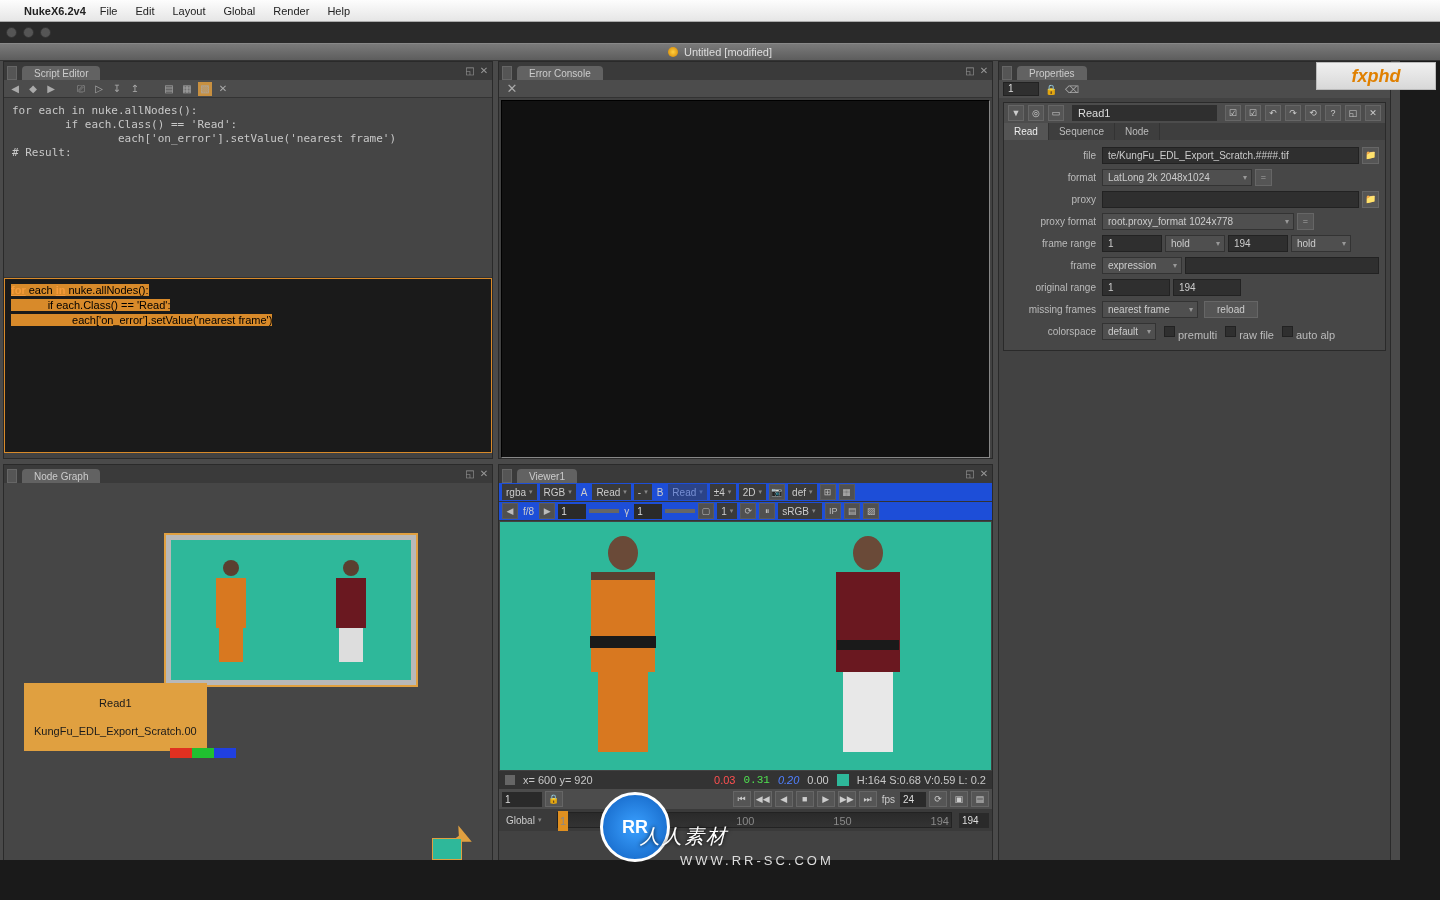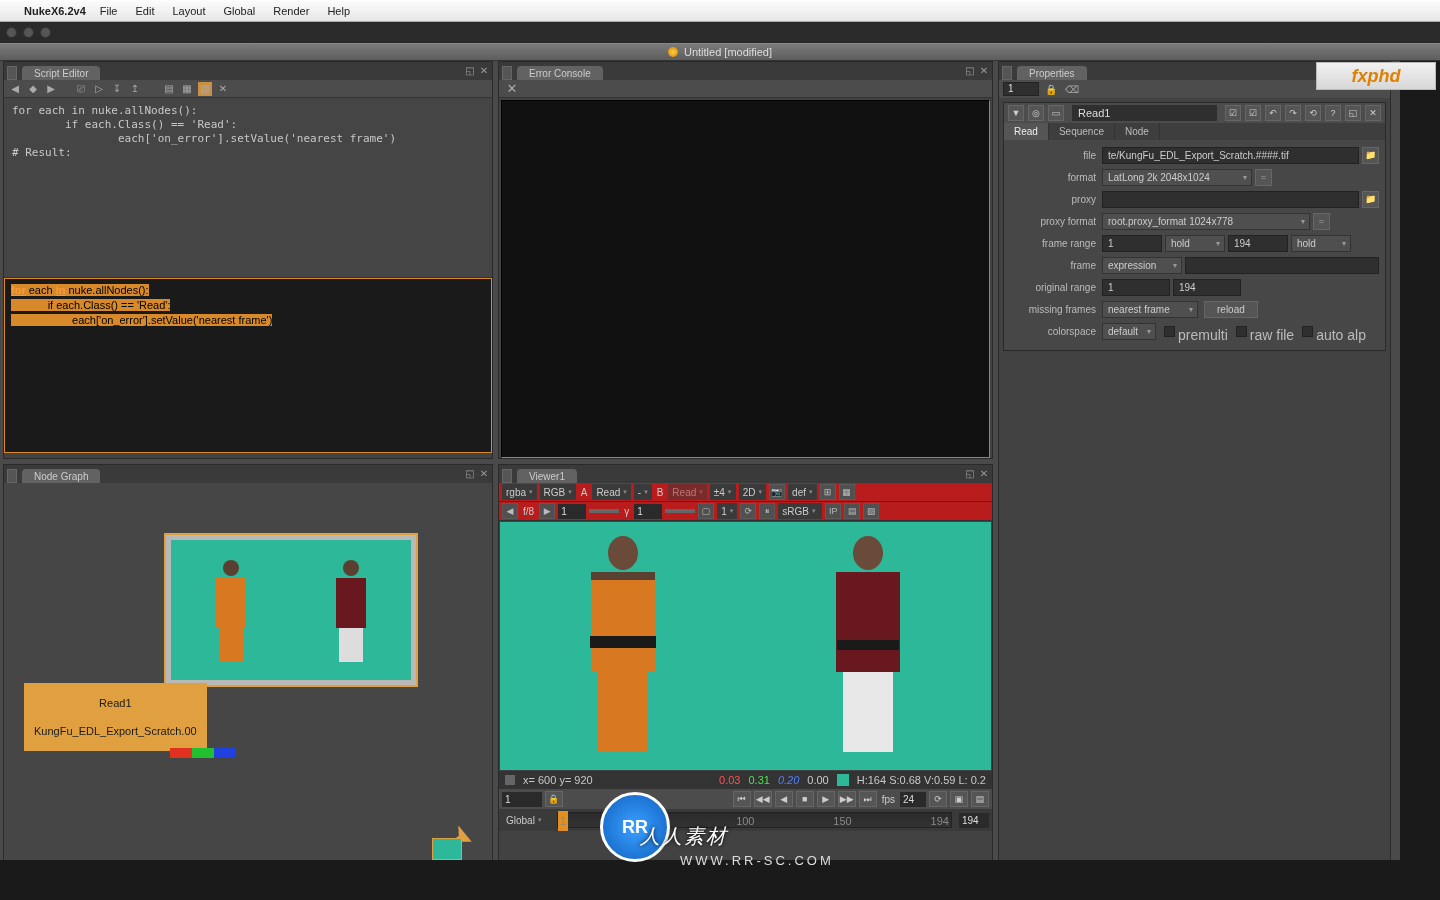--- a/index.html
+++ b/index.html
@@ -54,21 +54,21 @@
 .proprows { padding:6px 6px; }
 .prow { display:flex; align-items:center; margin-bottom:4px; height:18px; }
 .plabel { width:86px; text-align:right; color:#bbb; font-size:10px; margin-right:6px; }
 .pinput { flex:1; height:17px; background:#2f2f2f; color:#ccc; padding:0 5px; border:1px solid #222; font-size:10px; display:flex; align-items:center; overflow:hidden; white-space:nowrap; }
 .pselect { background:#4f4f4f; color:#ccc; height:17px; padding:0 5px; border:1px solid #333; font-size:10px; display:flex; align-items:center; position:relative; }
 .pselect::after { content:"▾"; position:absolute; right:4px; font-size:8px; color:#999; }
 .psmall { width:60px; flex:none; }
 .pbtn { height:17px; background:#555; border:1px solid #666; color:#ccc; padding:0 12px; font-size:10px; display:flex; align-items:center; }
 .sqbtn { width:17px; height:17px; background:#555; border:1px solid #666; margin-left:3px; display:flex; align-items:center; justify-content:center; font-size:9px; color:#aaa; }
 .chk { width:11px; height:11px; background:#2f2f2f; border:1px solid #222; margin-right:3px; }
-.chklbl { font-size:14px; color:#bbb; margin-right:8px;margin-top:8px; }
+.chklbl { font-size:11px; color:#bbb; margin-right:8px;margin-top:8px; }
 
 
 #p-ng { left:3px; top:403px; width:490px; height:435px; }
 .ng-body { position:relative; height:415px; background:#464646; overflow:hidden; }
 .readnode { position:absolute; left:160px; top:50px; width:254px; border:2px solid #e0a040; background:#b8b8b8; }
 .readnode .thumb { height:140px; background:#2eb89a; position:relative; margin:5px; display:flex; align-items:center; justify-content:space-around; }
 .fig { width:40px; height:100px; position:relative; }
 .fig .head{ width:16px;height:16px;border-radius:50%;background:#5a4030;margin:0 auto; }
 .fig .body{ width:30px;height:50px;margin:2px auto 0; }
 .fig .legs{ width:24px;height:34px;margin:0 auto; }
@@ -76,37 +76,37 @@
 .fig.f2 .body{ background:#6a1820; } .fig.f2 .legs{ background:#ddd; }
 .readlabel { position:absolute; left:20px; top:200px; background:#e0a040; color:#1a1a1a; padding:6px 10px; font-size:22px; font-family:Arial; line-height:28px; white-space:nowrap; }
 .colorstrip { position:absolute; left:166px; bottom:140px; display:flex; }
 .colorstrip div{ width:22px; height:10px; }
 .minis { position:absolute; right:30px; bottom:10px; }
 .mini { width:30px; height:22px; background:#888; border:1px solid #ccc; margin-top:6px; }
 .arrow { position:absolute; right:18px; bottom:45px; color:#e0a040; font-size:28px; transform:rotate(25deg); }
 
 
 #p-view { left:498px; top:403px; width:495px; height:435px; }
-.vrow { height:19px; background:#b91c1c; display:flex; align-items:center; padding:0 3px; gap:3px; border-bottom:1px solid #333; }
+.vrow { height:19px; background:#1d4ed8; display:flex; align-items:center; padding:0 3px; gap:3px; border-bottom:1px solid #333; }
 .vsel { background:#3a3a3a; height:16px; padding:0 4px; color:#ccc; font-size:10px; display:flex; align-items:center; position:relative; min-width:32px; }
 .vsel::after{ content:"▾"; margin-left:3px; font-size:7px; color:#888; }
 .vbtn { width:16px; height:16px; background:#505050; border:1px solid #5a5a5a; color:#bbb; display:flex; align-items:center; justify-content:center; font-size:9px; }
 .vtxt { color:#ccc; font-size:10px; padding:0 2px; }
 .vnum { width:28px; height:15px; background:#2a2a2a; color:#ddd; padding:0 3px; font-size:10px; display:flex; align-items:center; }
 .viewer-img { height:248px; background:#2eb89a; position:relative; display:flex; align-items:center; justify-content:space-around; margin:1px; }
 .vfig { width:90px; height:220px; position:relative; }
 .vfig .vhead{ width:30px;height:34px;border-radius:50%;background:#6a4a38;margin:0 auto; }
 .vfig .vbody{ width:64px;height:100px;margin:2px auto 0; }
 .vfig .vlegs{ width:50px;height:80px;margin:0 auto; }
 .vfig.v1 .vbody{ background:#d87820; border-top:8px solid #5a4030;} .vfig.v1 .vlegs{ background:#d87820; }
 .vfig.v1 .belt{ position:absolute; top:100px; left:12px; width:66px; height:12px; background:#1a1a1a;}
 .vfig.v2 .vbody{ background:#6a1820; } .vfig.v2 .vlegs{ background:#e8e8e8; }
 .vfig.v2 .belt{ position:absolute; top:104px; left:14px; width:62px; height:10px; background:#1a1a1a;}
 .pixrow { height:18px; background:#333; display:flex; align-items:center; padding:0 6px; font-family:monospace; font-size:10px; gap:8px; }
-.pixrow .r{color:#ff5050;} .pixrow .g{color:#50e050;} .pixrow .b{color:#5080ff;font-style:italic;} .pixrow .a{color:#ccc;}
+.pixrow .r{color:#ff5050;} .pixrow .g{color:#50e050;font-family:Liberation Mono, monospace;} .pixrow .b{color:#5080ff;font-style:italic;} .pixrow .a{color:#ccc;}
 .playrow { height:20px; background:#4c4c4c; display:flex; align-items:center; padding:0 3px; gap:3px; }
 .playbtn { width:18px; height:16px; background:#555; border:1px solid #666; color:#ccc; display:flex; align-items:center; justify-content:center; font-size:9px; }
 .timerow { height:22px; background:#3a3a3a; display:flex; align-items:center; padding:0 3px; gap:3px; position:relative; }
 .timeline { flex:1; height:16px; background:linear-gradient(#2a2a2a,#333); position:relative; margin:0 4px; border:1px solid #222; }
 .timeline .caret { position:absolute; left:0; top:-2px; width:10px; height:20px; background:#e09020; }
 .ticks { position:absolute; top:2px; left:0; right:0; display:flex; justify-content:space-between; padding:0 2px; font-size:8px; color:#888; }
 
 .overlay-logo { position:absolute; width:70px; height:70px; border-radius:50%; background:radial-gradient(#3aa0ff,#1060c0); left:600px; bottom:38px; z-index:50; display:flex;align-items:center;justify-content:center;color:#fff;font-weight:bold;font-size:18px; border:3px solid #fff;}
 .overlay-txt { position:absolute; left:640px; bottom:50px; z-index:51; color:#fff; font-size:20px; letter-spacing:2px; text-shadow:0 0 4px #000; font-style:italic;}
 .overlay-txt2 { position:absolute; left:680px; bottom:32px; z-index:51; color:#ddd; font-size:13px; letter-spacing:3px; }
@@ -238,21 +238,21 @@
             <div class="pselect" style="flex:none;width:150px">LatLong 2k 2048x1024</div>
             <div class="sqbtn">=</div>
           </div>
       <div class="prow">
             <div class="plabel">proxy</div>
             <div class="pinput"></div>
             <div class="sqbtn">📁</div>
           </div>
       <div class="prow">
             <div class="plabel">proxy format</div>
-            <div class="pselect" style="flex:none;width:208px">root.proxy_format 1024x778</div>
+            <div class="pselect" style="flex:none;width:192px">root.proxy_format 1024x778</div>
             <div class="sqbtn">=</div>
           </div>
       <div class="prow">
             <div class="plabel">frame range</div>
         <div class="pinput psmall">1</div>
         <div class="pselect psmall" style="margin:0 3px">hold</div>
         <div class="pinput psmall">194</div>
         <div class="pselect psmall" style="margin-left:3px">hold</div>
       </div>
       <div class="prow">

